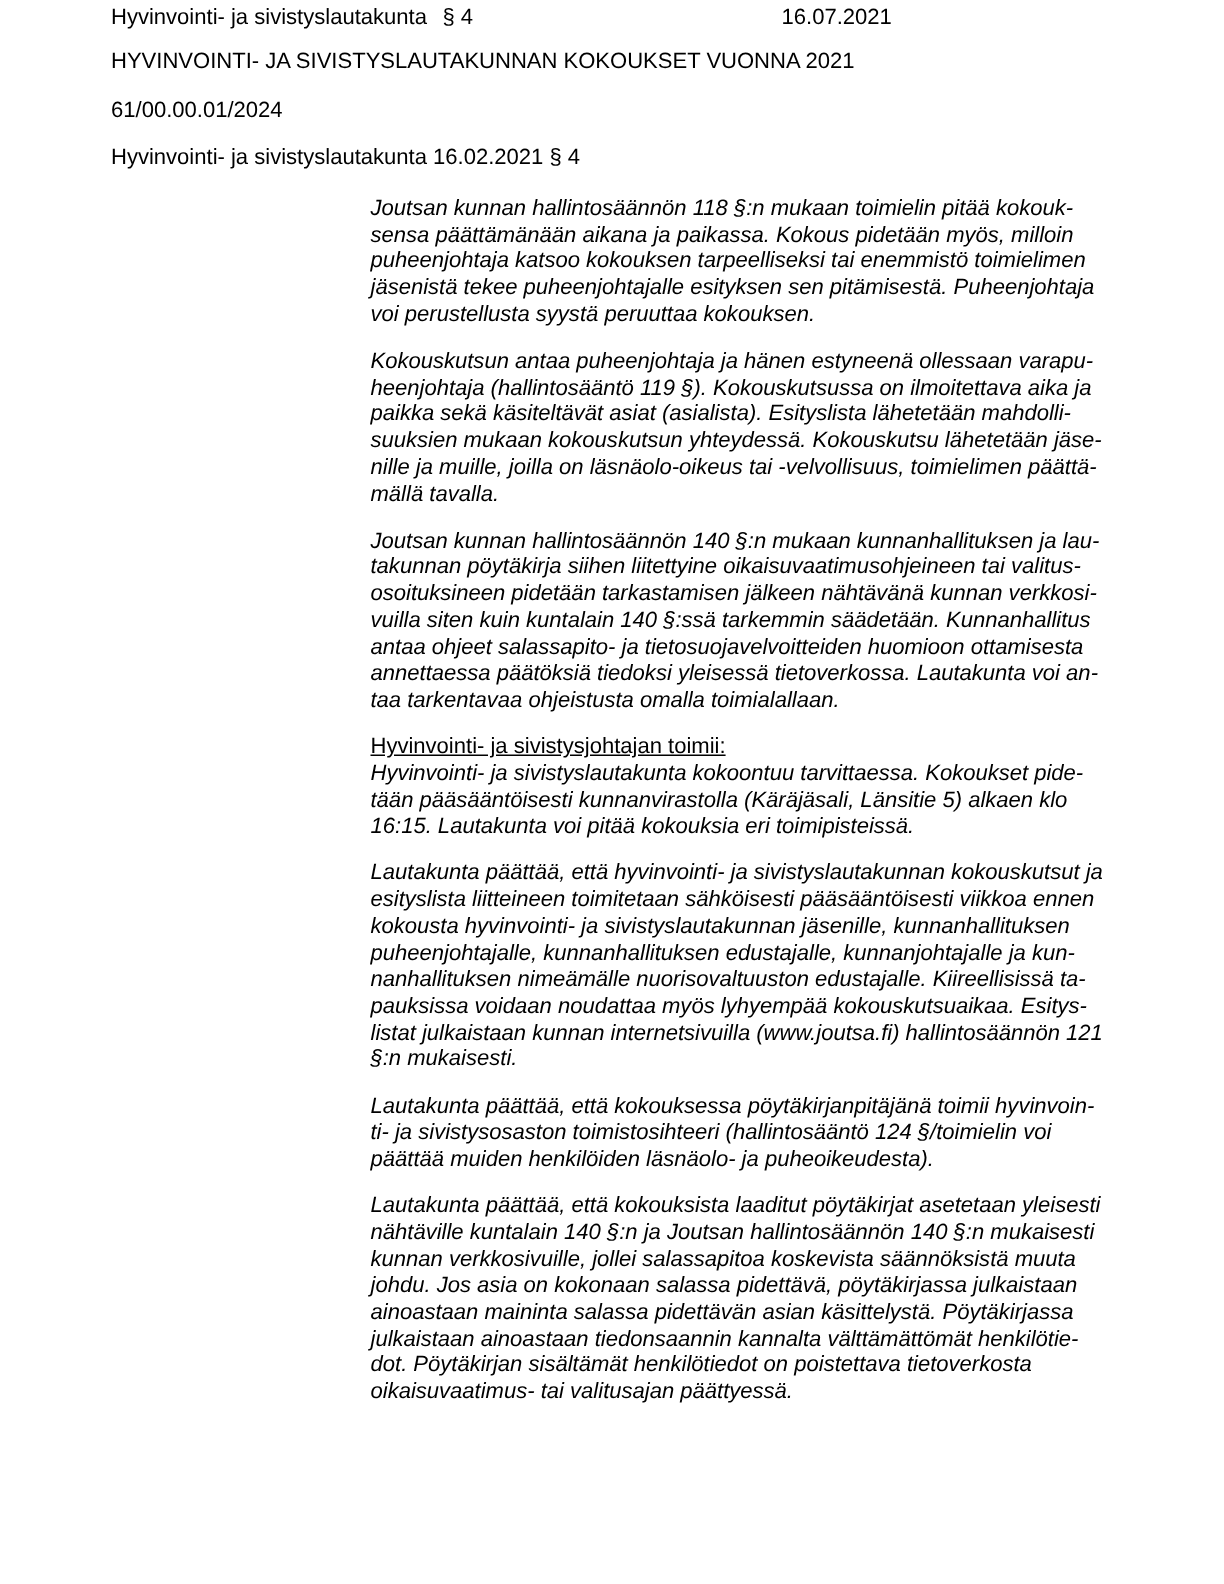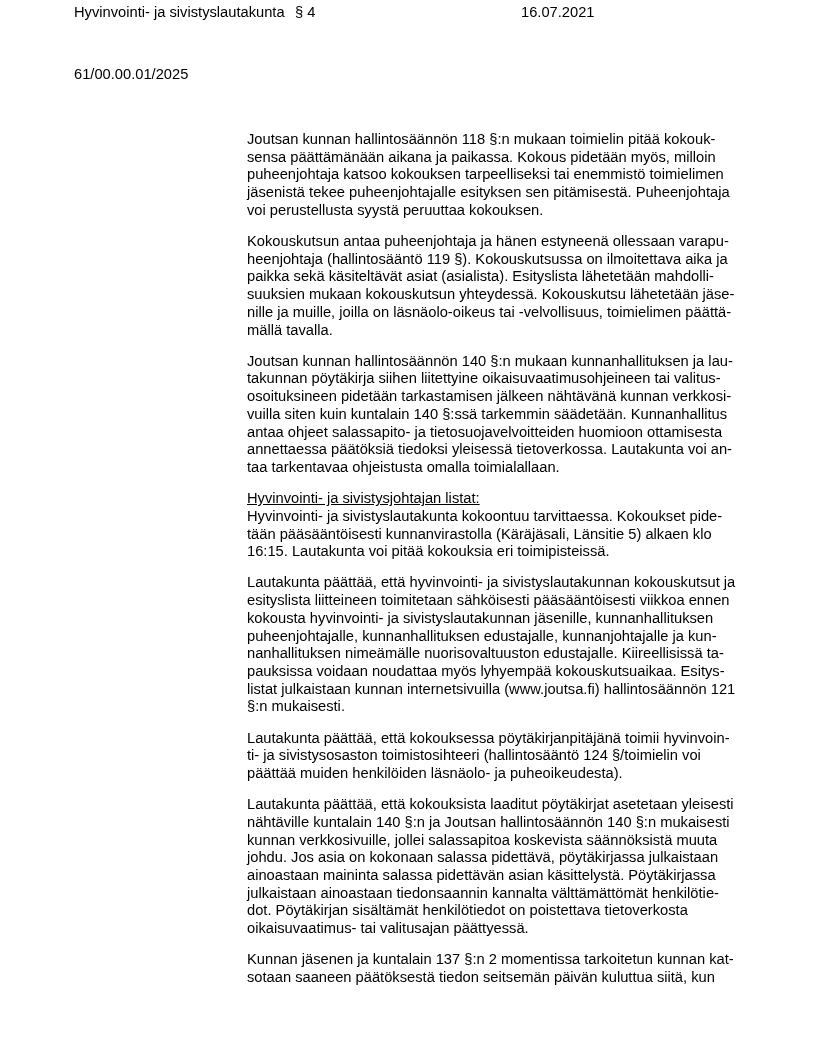--- a/index.html
+++ b/index.html
@@ -67,40 +67,43 @@
   }
   .body-col {
     position: absolute;
     left: 247px;
     top: 131px;
     width: 552px;
   }
   .body-col p {
     margin: 0 0 13.5px 0;
     white-space: pre-line;
+    font-style: italic;
   }
   .prop-heading {
     text-decoration: underline;
     margin: 0;
   }
 </style>
 </head>
 <body>
 
 <div class="page">
 
   <div class="doc-header">
     <span class="hdr-committee">Hyvinvointi- ja sivistyslautakunta</span>
     <span class="hdr-section">§ 4</span>
     <span class="hdr-date">16.07.2021</span>
   </div>
 
+  <div class="doc-title">HYVINVOINTI- JA SIVISTYSLAUTAKUNNAN KOKOUKSET VUONNA 2021</div>
 
-  <div class="case-number">61/00.00.01/2025</div>
+  <div class="case-number">61/00.00.01/2024</div>
 
+  <div class="subheading">Hyvinvointi- ja sivistyslautakunta 16.02.2021 § 4</div>
 
   <div class="body-col">
     <p>Joutsan kunnan hallintosäännön 118 §:n mukaan toimielin pitää kokouk-
 sensa päättämänään aikana ja paikassa. Kokous pidetään myös, milloin
 puheenjohtaja katsoo kokouksen tarpeelliseksi tai enemmistö toimielimen
 jäsenistä tekee puheenjohtajalle esityksen sen pitämisestä. Puheenjohtaja
 voi perustellusta syystä peruuttaa kokouksen.</p>
     <p>Kokouskutsun antaa puheenjohtaja ja hänen estyneenä ollessaan varapu-
 heenjohtaja (hallintosääntö 119 §). Kokouskutsussa on ilmoitettava aika ja
 paikka sekä käsiteltävät asiat (asialista). Esityslista lähetetään mahdolli-
@@ -109,21 +112,21 @@
 mällä tavalla.</p>
     <p>Joutsan kunnan hallintosäännön 140 §:n mukaan kunnanhallituksen ja lau-
 takunnan pöytäkirja siihen liitettyine oikaisuvaatimusohjeineen tai valitus-
 osoituksineen pidetään tarkastamisen jälkeen nähtävänä kunnan verkkosi-
 vuilla siten kuin kuntalain 140 §:ssä tarkemmin säädetään. Kunnanhallitus
 antaa ohjeet salassapito- ja tietosuojavelvoitteiden huomioon ottamisesta
 annettaessa päätöksiä tiedoksi yleisessä tietoverkossa. Lautakunta voi an-
 taa tarkentavaa ohjeistusta omalla toimialallaan.</p>
 
     <div>
-      <div class="prop-heading">Hyvinvointi- ja sivistysjohtajan listat:</div>
+      <div class="prop-heading">Hyvinvointi- ja sivistysjohtajan toimii:</div>
       <p>Hyvinvointi- ja sivistyslautakunta kokoontuu tarvittaessa. Kokoukset pide-
 tään pääsääntöisesti kunnanvirastolla (Käräjäsali, Länsitie 5) alkaen klo
 16:15. Lautakunta voi pitää kokouksia eri toimipisteissä.</p>
     </div>
 
     <p>Lautakunta päättää, että hyvinvointi- ja sivistyslautakunnan kokouskutsut ja
 esityslista liitteineen toimitetaan sähköisesti pääsääntöisesti viikkoa ennen
 kokousta hyvinvointi- ja sivistyslautakunnan jäsenille, kunnanhallituksen
 puheenjohtajalle, kunnanhallituksen edustajalle, kunnanjohtajalle ja kun-
 nanhallituksen nimeämälle nuorisovaltuuston edustajalle. Kiireellisissä ta-
@@ -134,17 +137,15 @@
 ti- ja sivistysosaston toimistosihteeri (hallintosääntö 124 §/toimielin voi
 päättää muiden henkilöiden läsnäolo- ja puheoikeudesta).</p>
     <p>Lautakunta päättää, että kokouksista laaditut pöytäkirjat asetetaan yleisesti
 nähtäville kuntalain 140 §:n ja Joutsan hallintosäännön 140 §:n mukaisesti
 kunnan verkkosivuille, jollei salassapitoa koskevista säännöksistä muuta
 johdu. Jos asia on kokonaan salassa pidettävä, pöytäkirjassa julkaistaan
 ainoastaan maininta salassa pidettävän asian käsittelystä. Pöytäkirjassa
 julkaistaan ainoastaan tiedonsaannin kannalta välttämättömät henkilötie-
 dot. Pöytäkirjan sisältämät henkilötiedot on poistettava tietoverkosta
 oikaisuvaatimus- tai valitusajan päättyessä.</p>
-    <p>Kunnan jäsenen ja kuntalain 137 §:n 2 momentissa tarkoitetun kunnan kat-
-sotaan saaneen päätöksestä tiedon seitsemän päivän kuluttua siitä, kun</p>
   </div>
 
 </div>
 
 </body></html>

